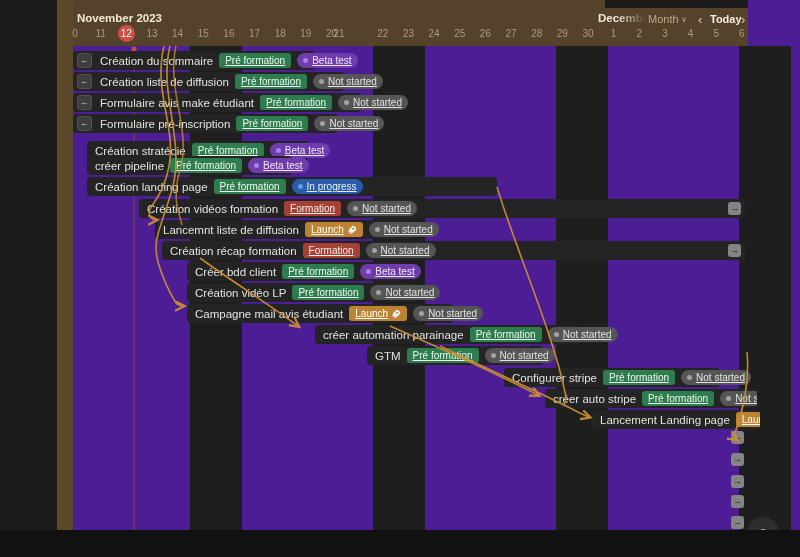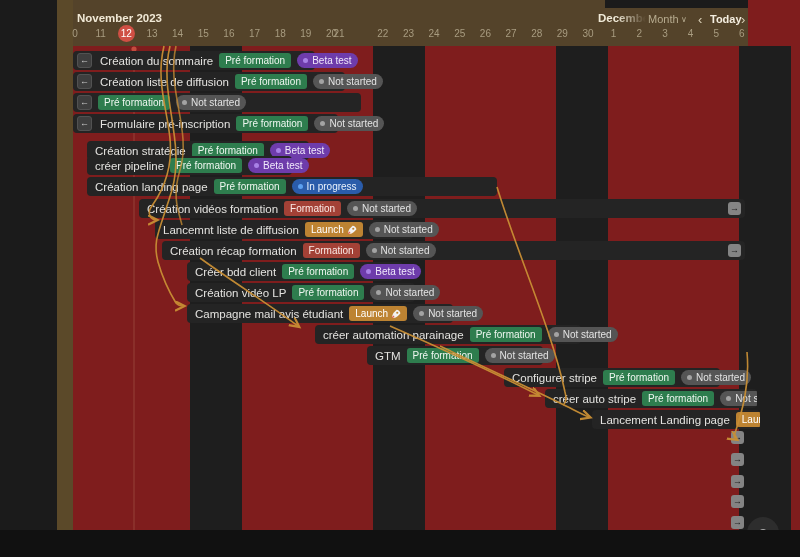--- a/index.html
+++ b/index.html
@@ -1,16 +1,16 @@
 <!DOCTYPE html>
 <html><head>
 <meta charset="utf-8">
 <style>
   html,body{margin:0;padding:0;background:#111;}
-  .stage{position:relative;width:800px;height:530px;background:#7f1d1d;overflow:hidden;
+  .stage{position:relative;width:800px;height:530px;background:#4c1d95;overflow:hidden;
          font-family:"Liberation Sans","DejaVu Sans",sans-serif;}
   
   .left-rail{position:absolute;left:0;top:0;width:57px;height:557px;background:#1b1b1b;}
   .brown-strip{position:absolute;left:57px;top:0;width:16px;height:557px;background:#5b4929;}
   .header{position:absolute;left:73px;top:0;width:675px;height:46px;background:#54432a;}
   .top-notch{position:absolute;left:605px;top:0;width:143px;height:8px;background:#1b1b1b;}
   .month-title{position:absolute;left:77px;top:12px;font-size:11.5px;font-weight:700;color:#f1e9d6;}
   .next-month{position:absolute;left:598px;top:12px;width:52px;height:14px;overflow:hidden;
               font-size:11.5px;font-weight:700;color:#f0ead8;white-space:nowrap;}
   .next-month::after{content:"";position:absolute;inset:0;
@@ -26,21 +26,21 @@
   
   .band{position:absolute;top:46px;height:511px;width:52px;background:#1e1e1e;}
   svg.under,svg.over{position:absolute;left:0;top:0;pointer-events:none;}
   svg.under{z-index:1;} svg.over{z-index:4;}
   .rows{position:absolute;left:0;top:0;width:800px;height:557px;z-index:2;}
   .bar{position:absolute;height:19px;background:#242424;border-radius:4px;display:flex;
        align-items:center;white-space:nowrap;}
   .bar.clip{overflow:hidden;}
   .lbl{font-size:11.5px;font-weight:500;color:#e3e2df;margin-left:8px;}
   .pill{display:inline-flex;align-items:center;height:15px;padding:0 6px;margin-left:6px;
-        font-size:10px;font-weight:500;flex:0 0 auto;}
+        font-size:10px;font-weight:500;flex:0 0 auto;text-decoration:underline;}
   .pill .dot{width:5px;height:5px;border-radius:50%;margin-right:4px;}
   .t-green{background:#2e7d4e;color:#eef7f0;border-radius:3px;}
   .t-red{background:#a34136;color:#fbeae6;border-radius:3px;}
   .t-yellow{background:#bd8332;color:#fff;border-radius:3px;}
   .t-gray{background:#555;color:#e3e3e3;border-radius:9px;}
   .t-gray .dot{background:#a3a3a3;}
   .t-purple{background:#6e3cab;color:#f0e9fb;border-radius:9px;}
   .t-purple .dot{background:#a881e6;}
   .t-blue{background:#2a5caa;color:#e8f1fc;border-radius:9px;}
   .t-blue .dot{background:#5ca0f0;}
@@ -131,20 +131,21 @@
         <span class="pill t-green">
           <span>Pré formation</span>
         </span>
         <span class="pill t-gray">
           <span class="dot"></span>
           <span>Not started</span>
         </span>
       </div>
       <div class="bar" style="left: 73px; top: 93px; width: 288px;">
         <span class="navbtn lft">←</span>
+        <span class="lbl">Formulaire avis make étudiant</span>
         <span class="pill t-green">
           <span>Pré formation</span>
         </span>
         <span class="pill t-gray">
           <span class="dot"></span>
           <span>Not started</span>
         </span>
       </div>
       <div class="bar" style="left: 73px; top: 114px; width: 265px;">
         <span class="navbtn lft">←</span>

